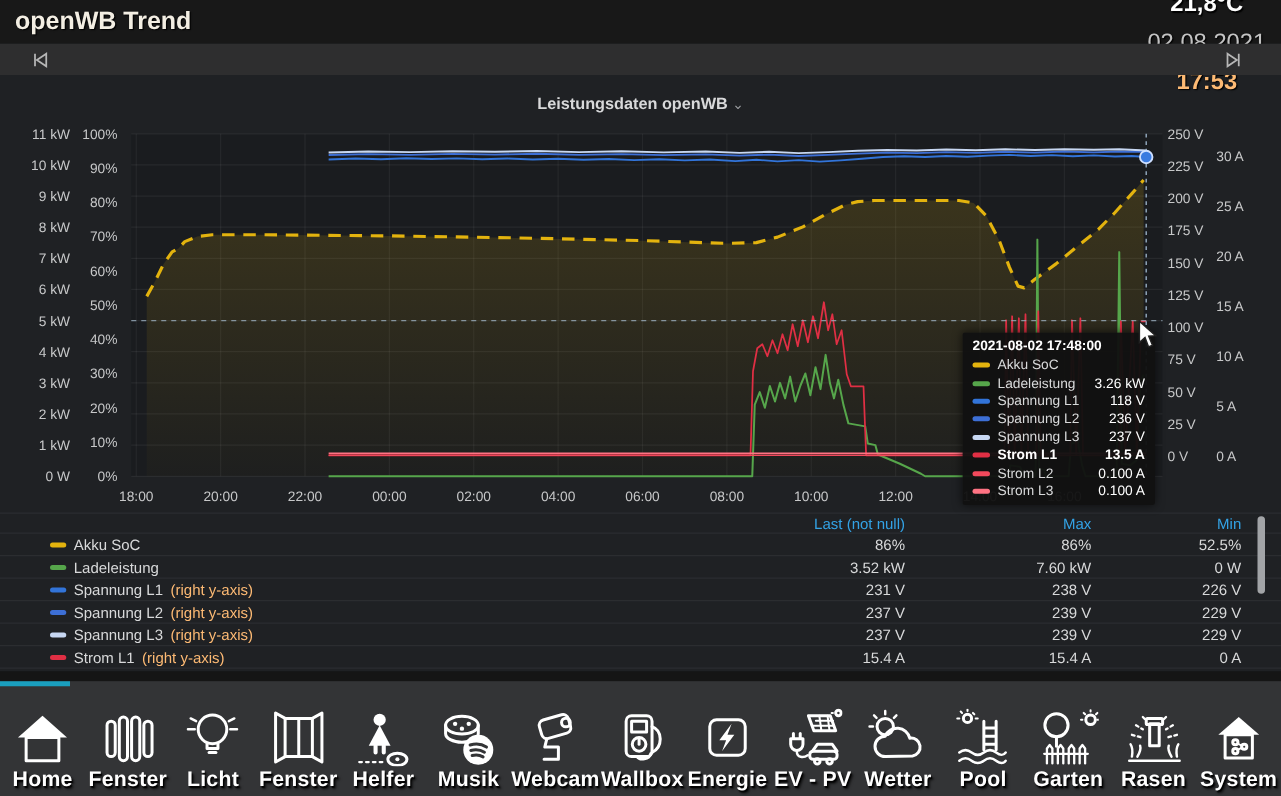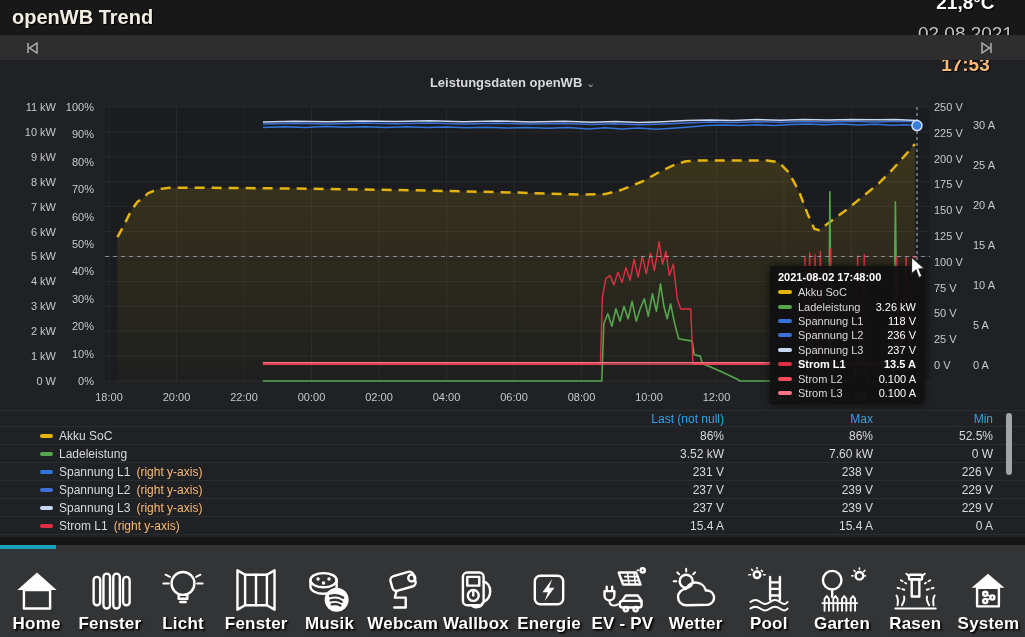--- a/index.html
+++ b/index.html
@@ -358,20 +358,33 @@
             <line x1="22" y1="7" x2="22" y2="35"></line>
             <path d="M12 7 L5 3 V39 L12 35"></path>
             <path d="M32 7 L39 3 V39 L32 35"></path>
           </svg>
         </div>
         <div class="nav-label">Fenster</div>
       </div>
       <div class="nav-item">
         <div class="nav-icon">
           <svg width="48" height="46" viewBox="0 0 44 42" fill="none" stroke="#fff" stroke-width="2.2" stroke-linecap="round" stroke-linejoin="round">
+            <circle cx="19" cy="8" r="4.5" fill="#fff" stroke="none"></circle>
+            <path d="M19 12 L11 27 H27 Z" fill="#fff" stroke="none"></path>
+            <path d="M16 27 v5 M22 27 v5" stroke-width="3"></path>
+            <ellipse cx="32" cy="37" rx="7" ry="4.5"></ellipse>
+            <circle cx="32" cy="37" r="1.5" fill="#fff" stroke="none"></circle>
+            <path d="M4 39 h18" stroke-dasharray="2 3" stroke-width="1.6"></path>
+          </svg>
+        </div>
+        <div class="nav-label">Helfer</div>
+      </div>
+      <div class="nav-item">
+        <div class="nav-icon">
+          <svg width="48" height="46" viewBox="0 0 44 42" fill="none" stroke="#fff" stroke-width="2.2" stroke-linecap="round" stroke-linejoin="round">
             <ellipse cx="17" cy="12" rx="12" ry="6.5"></ellipse>
             <path d="M5 12 v6 c0 3.5 5.4 6.5 12 6.5 s12 -3 12 -6.5 v-6"></path>
             <circle cx="12" cy="11" r="1.6" fill="#fff" stroke="none"></circle>
             <circle cx="22" cy="11" r="1.6" fill="#fff" stroke="none"></circle>
             <circle cx="17" cy="14.5" r="1.6" fill="#fff" stroke="none"></circle>
             <circle cx="29" cy="30" r="11" fill="#fff" stroke="none"></circle>
             <path d="M23 26.5 c5 -1.5 9 -0.5 12 1.5 M23.5 30.5 c4 -1 7.5 -0.3 10 1.3 M24.5 34.2 c3 -0.8 6 -0.2 8 1" stroke="#333436" stroke-width="2.2"></path>
           </svg>
         </div>
         <div class="nav-label">Musik</div>

